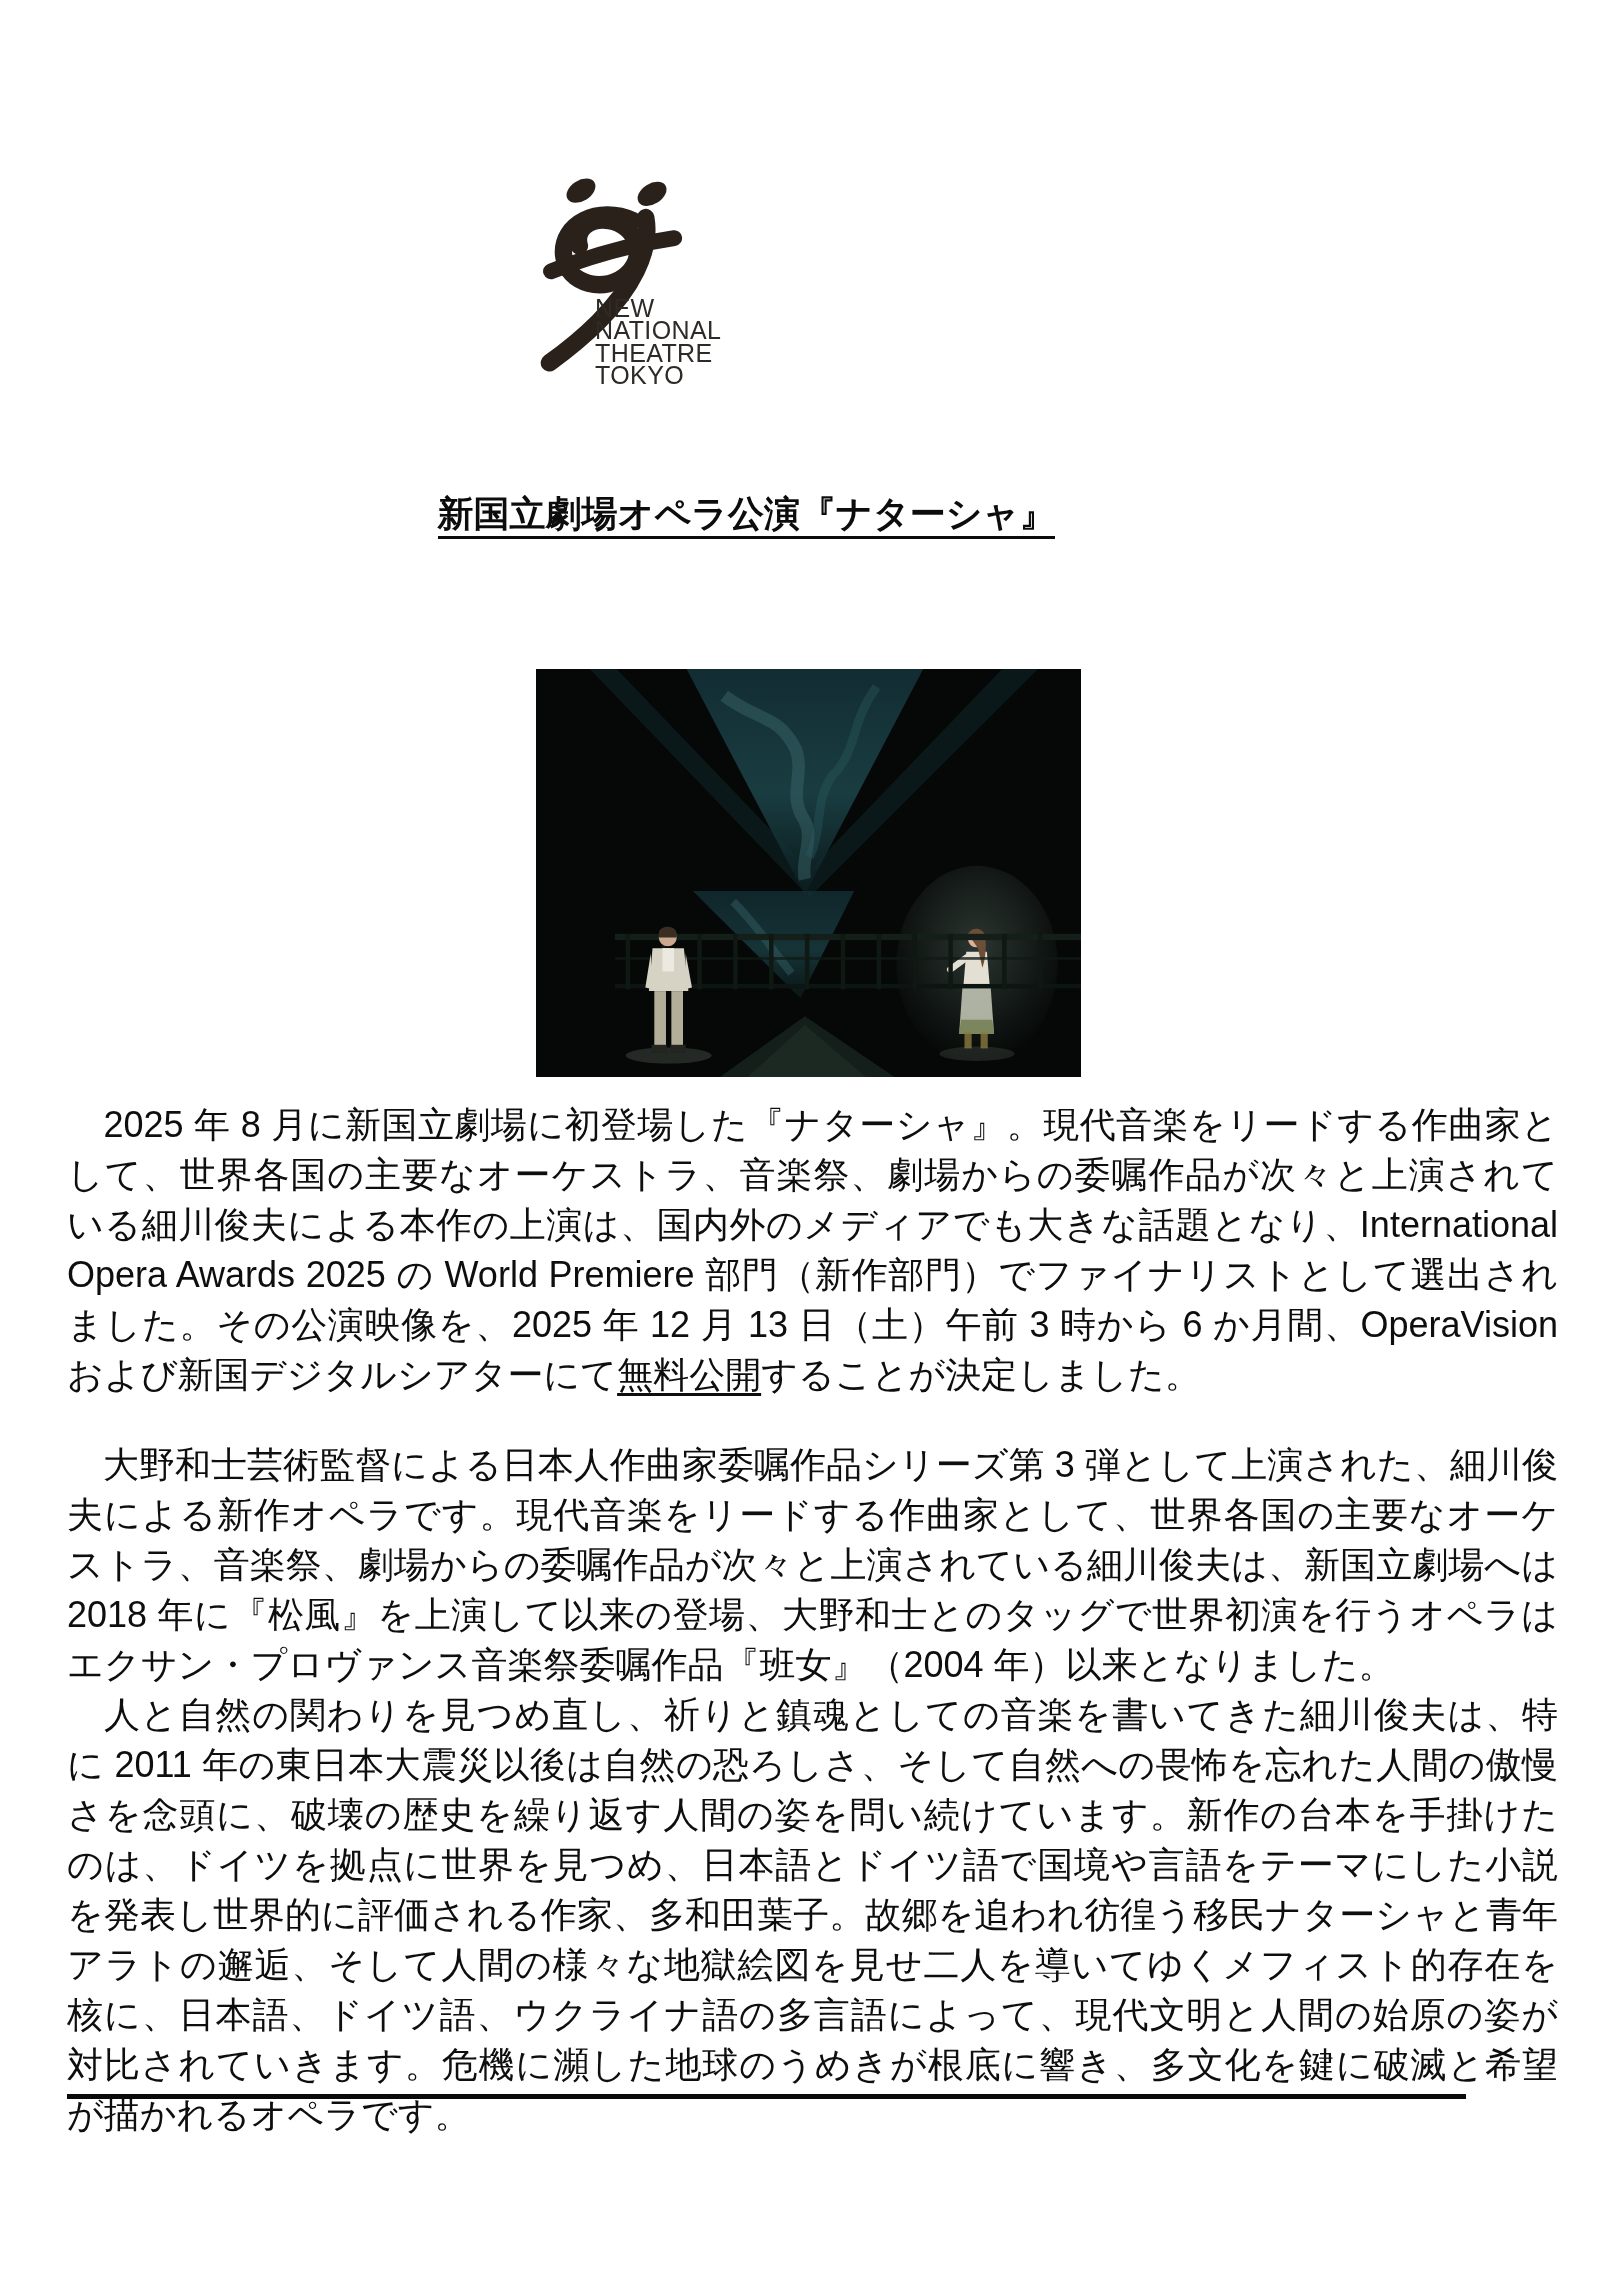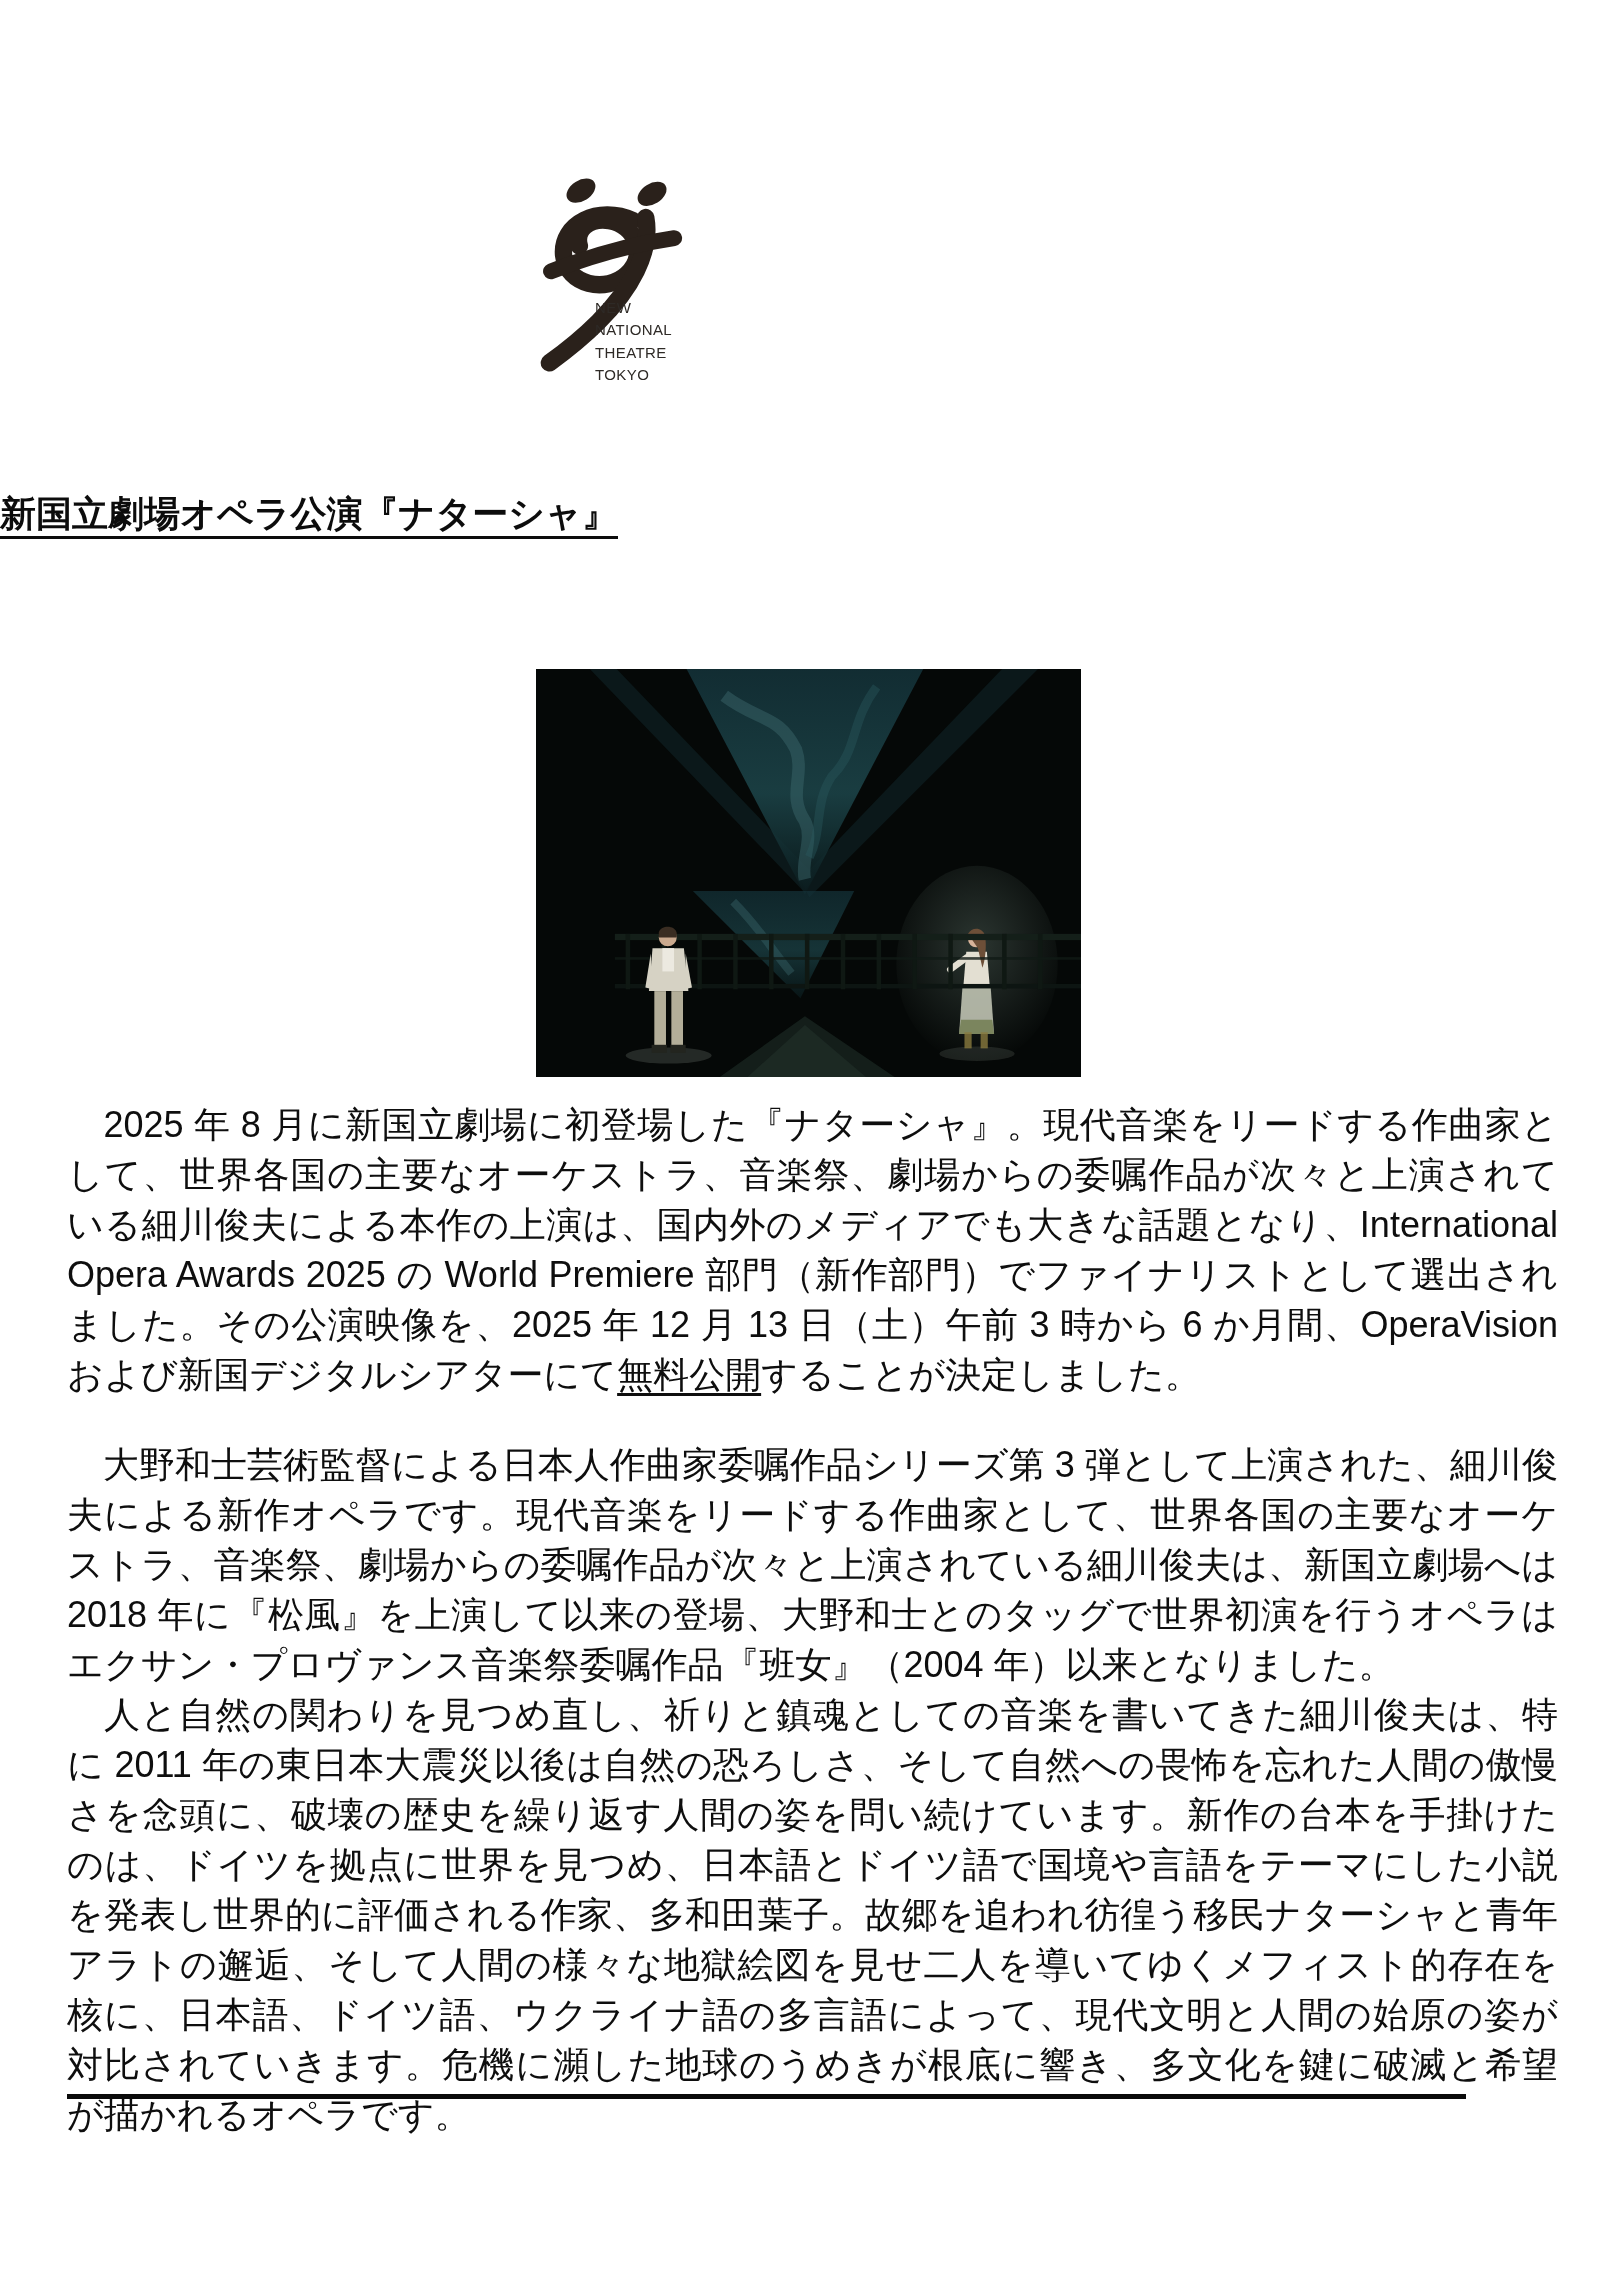--- a/index.html
+++ b/index.html
@@ -6,28 +6,28 @@
   body{
     width:1621px;height:2293px;position:relative;background:#ffffff;
     font-family:"Liberation Sans",sans-serif;color:#111111;
     -webkit-font-smoothing:antialiased;
   }
   .abs{position:absolute;}
 
   
   .logo-block{left:532px;top:172px;width:555px;height:269px;}
   .logo-mark{position:absolute;left:0;top:0;width:158px;height:208px;}
-  .logo-en{position:absolute;left:63px;top:125px;font-size:15px;line-height:22.4px;
+  .logo-en{position:absolute;left:63px;top:125px;font-size:25px;line-height:22.4px;
     letter-spacing:0.4px;color:#2e2a26;font-weight:500;}
   .logo-ja{position:absolute;left:168px;top:52px;font-size:72px;line-height:75px;
     letter-spacing:6.3px;color:#241c16;font-weight:bold;
     font-family:"Liberation Serif",serif;white-space:nowrap;}
 
   
-  .title-block{left:0;top:494px;width:1493px;text-align:left;}
+  .title-block{left:0;top:494px;width:1493px;text-align:center;}
   .title-line{display:block;margin:0 auto 14.3px auto;}
   .title-line > span{
     display:inline-block;font-size:36px;font-weight:bold;color:#0c0c0c;
     border-bottom:3.6px solid #0c0c0c;padding-bottom:2.7px;line-height:39px;
     white-space:nowrap;
   }
 
   
   .photo{left:536px;top:669px;width:545px;height:408px;background:#050807;overflow:hidden;}
   .photo svg{display:block;width:100%;height:100%;}

